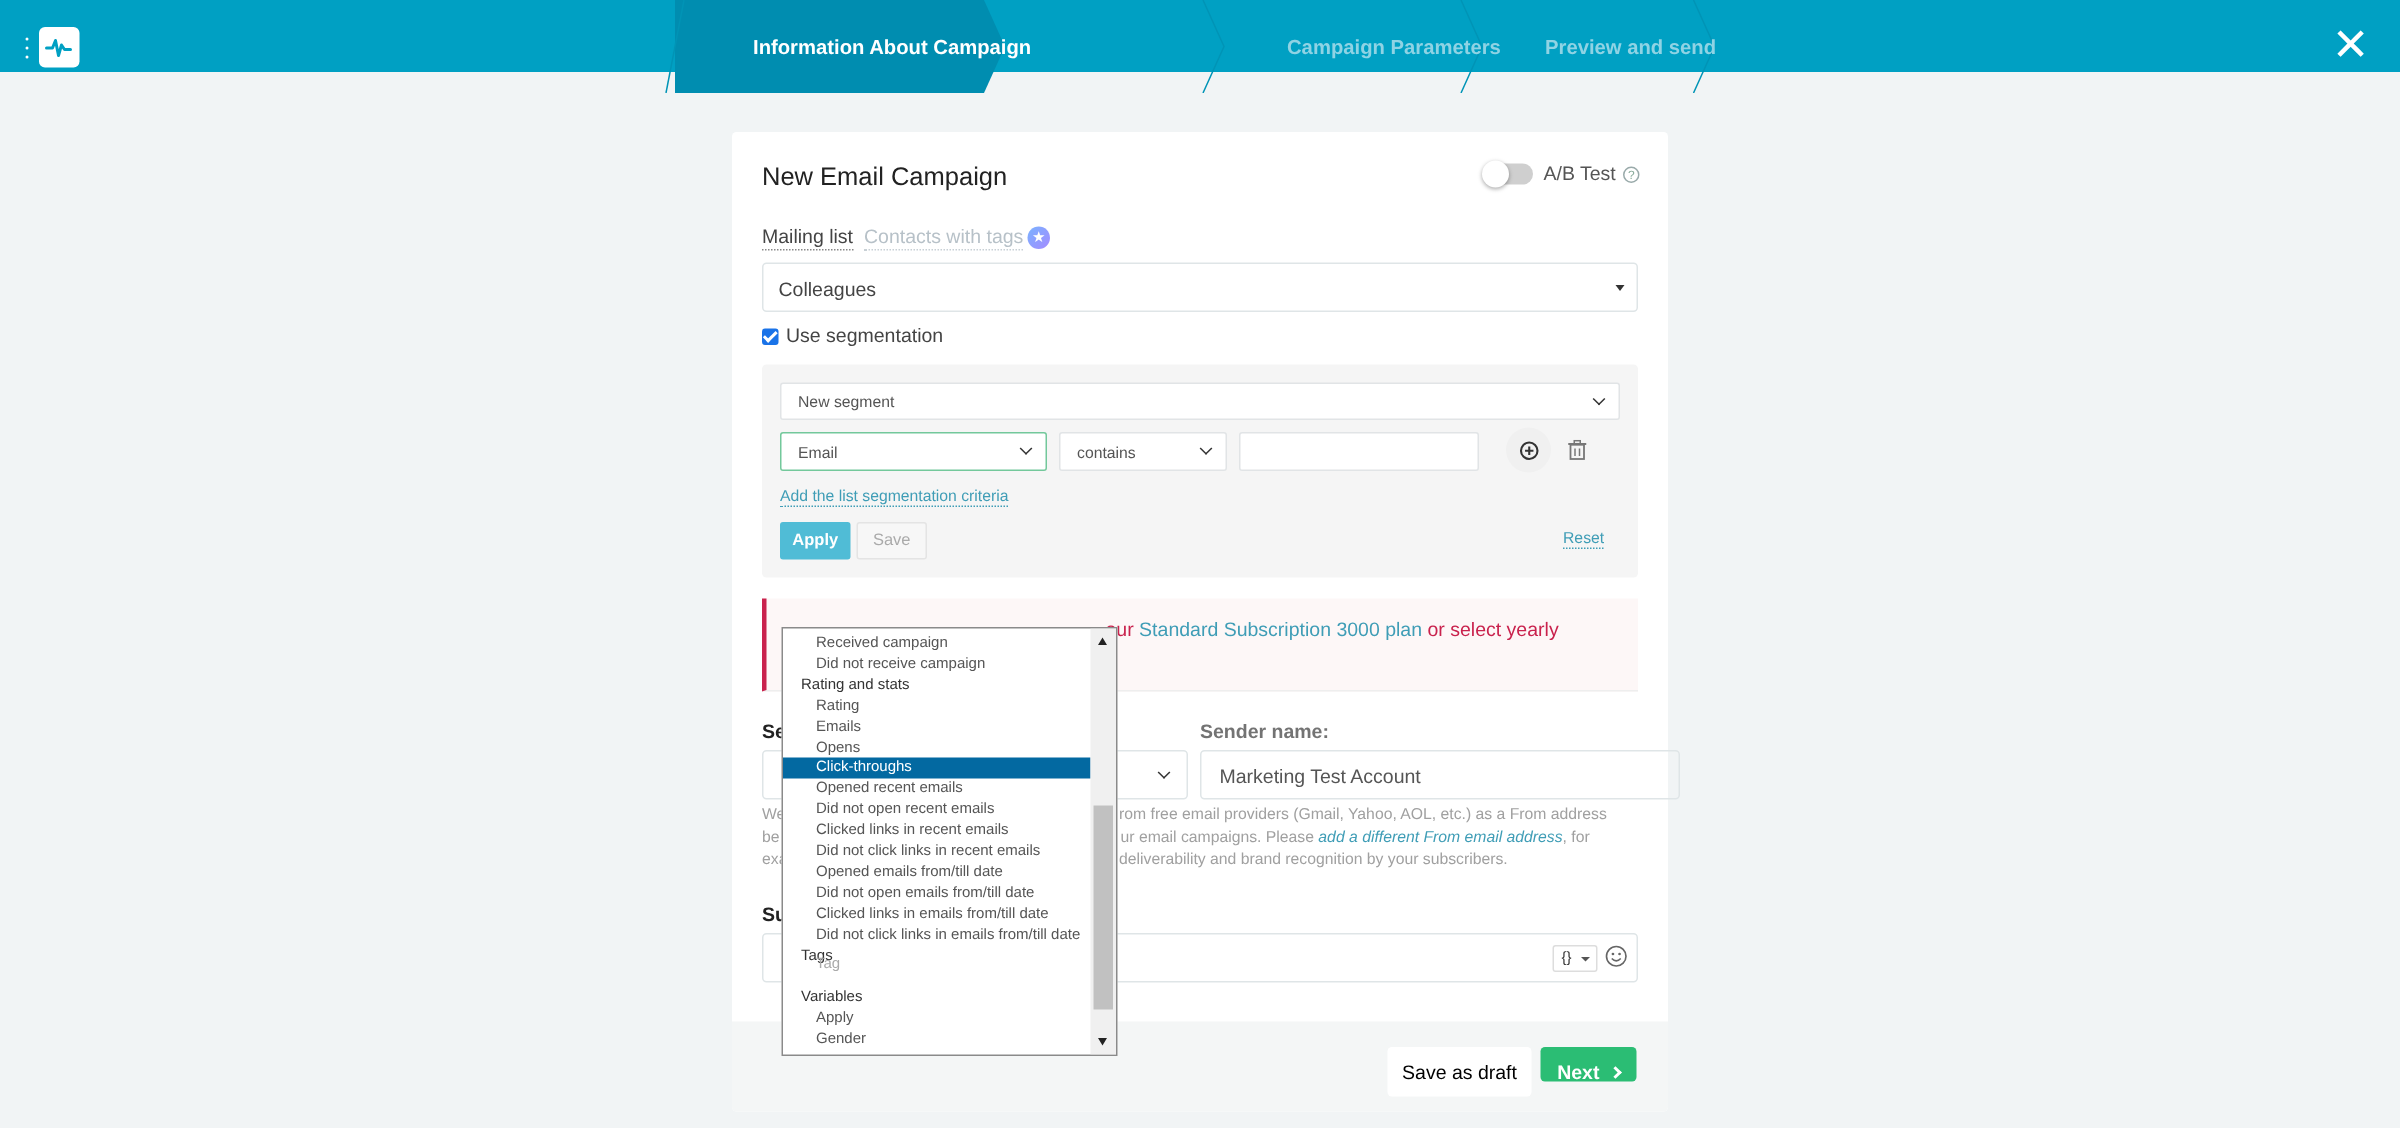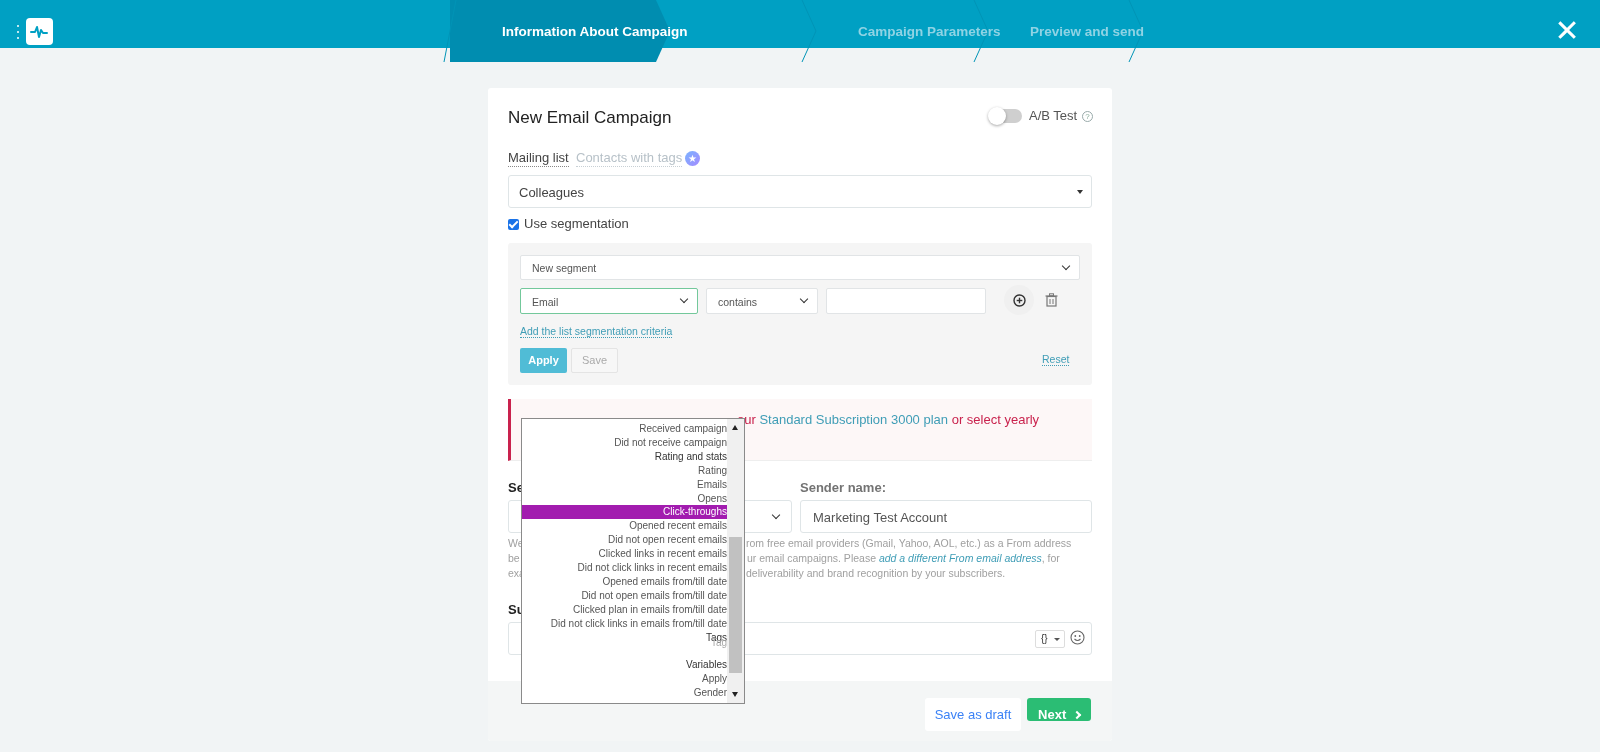--- a/index.html
+++ b/index.html
@@ -52,41 +52,41 @@
   .reset-link { position: absolute; left: 534px; top: 110px; font-size: 10.5px; color: #3f9db6; border-bottom: 1px dotted #3f9db6; cursor: pointer; }
 
   .alert { position: absolute; left: 20px; top: 311px; width: 584px; height: 62px; background: #fdf7f7; border-left: 3px solid #c9224d; border-bottom: 1px solid #eee; }
   .alert-text { position: absolute; left: 226px; top: 13px; font-size: 13px; color: #c9224d; white-space: nowrap; }
   .alert-text .lnk { color: #3f9db6; cursor: pointer; }
   .alert-text .lnk2 { color: #c9224d; cursor: pointer; }
 
   .sender-label-left { position: absolute; left: 20px; top: 392px; font-size: 13px; font-weight: bold; color: #222; }
   .sender-email-select { position: absolute; left: 20px; top: 412px; width: 284px; height: 33px; border: 1px solid #dfe5e7; border-radius: 3px; cursor: pointer; }
   .sender-label { position: absolute; left: 312px; top: 392px; font-size: 13px; font-weight: bold; color: #737373; }
-  .sender-input { position: absolute; left: 312px; top: 412px; width: 292px; height: 33px; border: 1px solid #dfe5e7; border-radius: 3px; font-size: 13px; color: #555; padding: 9px 12px; }
+  .sender-input { position: absolute; left: 312px; top: 412px; width: 320px; height: 33px; border: 1px solid #dfe5e7; border-radius: 3px; font-size: 13px; color: #555; padding: 9px 12px; }
   .hint { position: absolute; left: 20px; top: 448px; width: 584px; font-size: 10.5px; color: #a0a0a0; line-height: 14px; }
   .hint .r { position: absolute; white-space: nowrap; }
   .hint .lnk { color: #3f9db6; font-style: italic; cursor: pointer; }
 
   .subject-label { position: absolute; left: 20px; top: 514px; font-size: 13px; font-weight: bold; color: #222; }
   .subject-input { position: absolute; left: 20px; top: 534px; width: 584px; height: 33px; border: 1px solid #dfe5e7; border-radius: 3px; }
   .var-btn { position: absolute; right: 26px; top: 7px; width: 30px; height: 18px; border: 1px solid #ddd; border-radius: 2px; font-size: 10px; color: #333; line-height: 16px; padding-left: 5px; cursor: pointer; background: #fff; }
   .var-btn .c { position: absolute; right: 4px; top: 7px; width: 0; height: 0; border-left: 3px solid transparent; border-right: 3px solid transparent; border-top: 3px solid #555; }
   .emoji-btn { position: absolute; right: 6px; top: 7px; width: 15px; height: 15px; cursor: pointer; }
 
-  .draft-btn { position: absolute; left: 437px; top: 610px; width: 96px; height: 33px; background: #fff; border-radius: 3px; font-size: 13px; color: #3b82f6; text-align: center; line-height: 33px; cursor: pointer; }
+  .draft-btn { position: absolute; left: 437px; top: 610px; width: 96px; height: 33px; background: #fff; border-radius: 3px; font-size: 13px; color: #000000; text-align: center; line-height: 33px; cursor: pointer; }
   .next-btn { position: absolute; left: 539px; top: 610px; width: 64px; height: 23px; background: #2bbd74; border-radius: 3px; font-size: 13px; color: #fff; font-weight: bold; text-align: center; line-height: 33px; cursor: pointer; }
 
   
-  .dropdown { position: absolute; left: 521px; top: 418px; width: 224px; height: 286px; background: #fff; border: 1px solid #8a8a8a; overflow: hidden; text-align: right; }
+  .dropdown { position: absolute; left: 521px; top: 418px; width: 224px; height: 286px; background: #fff; border: 1px solid #8a8a8a; overflow: hidden; }
   .dd-list { position: absolute; left: 0; top: 0; width: 205px; }
   .dd-item { position: absolute; left: 0; width: 205px; height: 14px; font-size: 10px; line-height: 14px; color: #555; padding-left: 22px; white-space: nowrap; cursor: pointer; }
   .dd-item.group { color: #333; padding-left: 12px; cursor: default; }
   .dd-item.disabled { color: #aaa; cursor: default; }
-  .dd-item.selected { background: #a21caf; color: #fff; }
+  .dd-item.selected { background: #0369a1; color: #fff; }
   .dd-scroll { position: absolute; right: 0; top: 0; width: 17px; height: 100%; background: #f0f0f0; }
   .dd-up { position: absolute; left: 5px; top: 6px; width: 0; height: 0; border-left: 3.5px solid transparent; border-right: 3.5px solid transparent; border-bottom: 5px solid #222; cursor: pointer; }
   .dd-down { position: absolute; left: 5px; bottom: 6px; width: 0; height: 0; border-left: 3.5px solid transparent; border-right: 3.5px solid transparent; border-top: 5px solid #222; cursor: pointer; }
   .dd-thumb { position: absolute; left: 2px; top: 118px; width: 13px; height: 136px; background: #c1c1c1; cursor: pointer; }
 </style>
 </head>
 <body>
 
 <div class="topbar">
   <div class="menu-dots">
@@ -225,21 +225,21 @@
       <div class="dd-item" style="top: 44.7px;">Rating</div>
       <div class="dd-item" style="top: 58.6px;">Emails</div>
       <div class="dd-item" style="top: 72.5px;">Opens</div>
       <div class="dd-item selected" style="top: 86.4px;">Click-throughs</div>
       <div class="dd-item" style="top: 100.3px;">Opened recent emails</div>
       <div class="dd-item" style="top: 114.2px;">Did not open recent emails</div>
       <div class="dd-item" style="top: 128.1px;">Clicked links in recent emails</div>
       <div class="dd-item" style="top: 142px;">Did not click links in recent emails</div>
       <div class="dd-item" style="top: 155.9px;">Opened emails from/till date</div>
       <div class="dd-item" style="top: 169.8px;">Did not open emails from/till date</div>
-      <div class="dd-item" style="top: 183.7px;">Clicked plan in emails from/till date</div>
+      <div class="dd-item" style="top: 183.7px;">Clicked links in emails from/till date</div>
       <div class="dd-item" style="top: 197.6px;">Did not click links in emails from/till date</div>
       <div class="dd-item group" style="top: 211.5px;">Tags</div>
       <div class="dd-item disabled" style="top: 217px;">Tag</div>
       <div class="dd-item group" style="top: 239.3px;">Variables</div>
       <div class="dd-item" style="top: 253.2px;">Apply</div>
       <div class="dd-item" style="top: 267.1px;">Gender</div>
     </div>
   <div class="dd-scroll">
     <div class="dd-up"></div>
     <div class="dd-thumb"></div>

